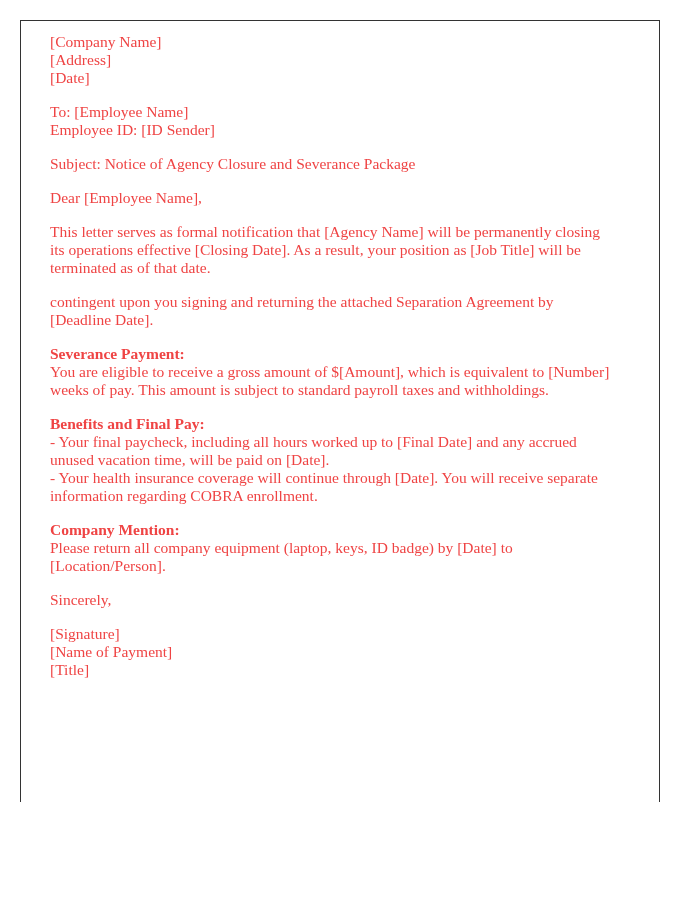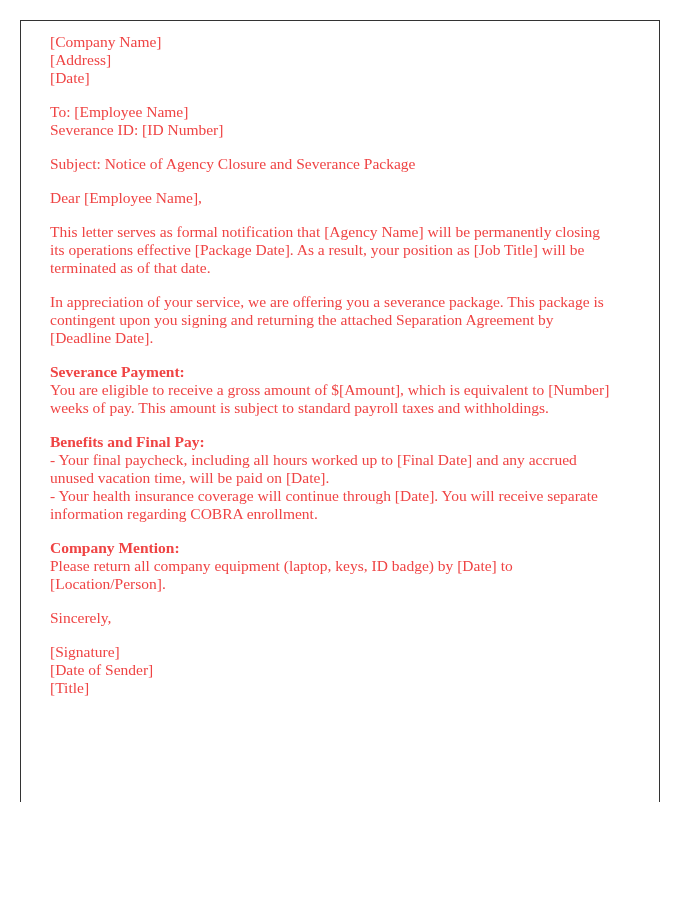--- a/index.html
+++ b/index.html
@@ -33,39 +33,38 @@
   <div class="content">
 
     <div class="block">
       <span class="line">[Company Name]</span>
       <span class="line">[Address]</span>
       <span class="line">[Date]</span>
     </div>
 
     <div class="block">
       <span class="line">To: [Employee Name]</span>
-      <span class="line">Severance ID: [ID Number]</span>
+      <span class="line">Employee ID: [ID Sender]</span>
     </div>
 
     <div class="block">
       <span class="line">Subject: Notice of Agency Closure and Severance Package</span>
     </div>
 
     <div class="block">
       <span class="line">Dear [Employee Name],</span>
     </div>
 
     <div class="block">
       <span class="line">This letter serves as formal notification that [Agency Name] will be permanently closing</span>
-      <span class="line">its operations effective [Package Date]. As a result, your position as [Job Title] will be</span>
+      <span class="line">its operations effective [Closing Date]. As a result, your position as [Job Title] will be</span>
       <span class="line">terminated as of that date.</span>
     </div>
 
     <div class="block">
-      <span class="line">In appreciation of your service, we are offering you a severance package. This package is</span>
       <span class="line">contingent upon you signing and returning the attached Separation Agreement by</span>
       <span class="line">[Deadline Date].</span>
     </div>
 
     <div class="block">
       <span class="heading">Severance Payment:</span>
       <span class="line">You are eligible to receive a gross amount of $[Amount], which is equivalent to [Number]</span>
       <span class="line">weeks of pay. This amount is subject to standard payroll taxes and withholdings.</span>
     </div>
 
@@ -83,18 +82,18 @@
       <span class="line">[Location/Person].</span>
     </div>
 
 
     <div class="block">
       <span class="line">Sincerely,</span>
     </div>
 
     <div class="block">
       <span class="line">[Signature]</span>
-      <span class="line">[Date of Sender]</span>
+      <span class="line">[Name of Payment]</span>
       <span class="line">[Title]</span>
     </div>
 
   </div>
 </div>
 
 </body></html>

